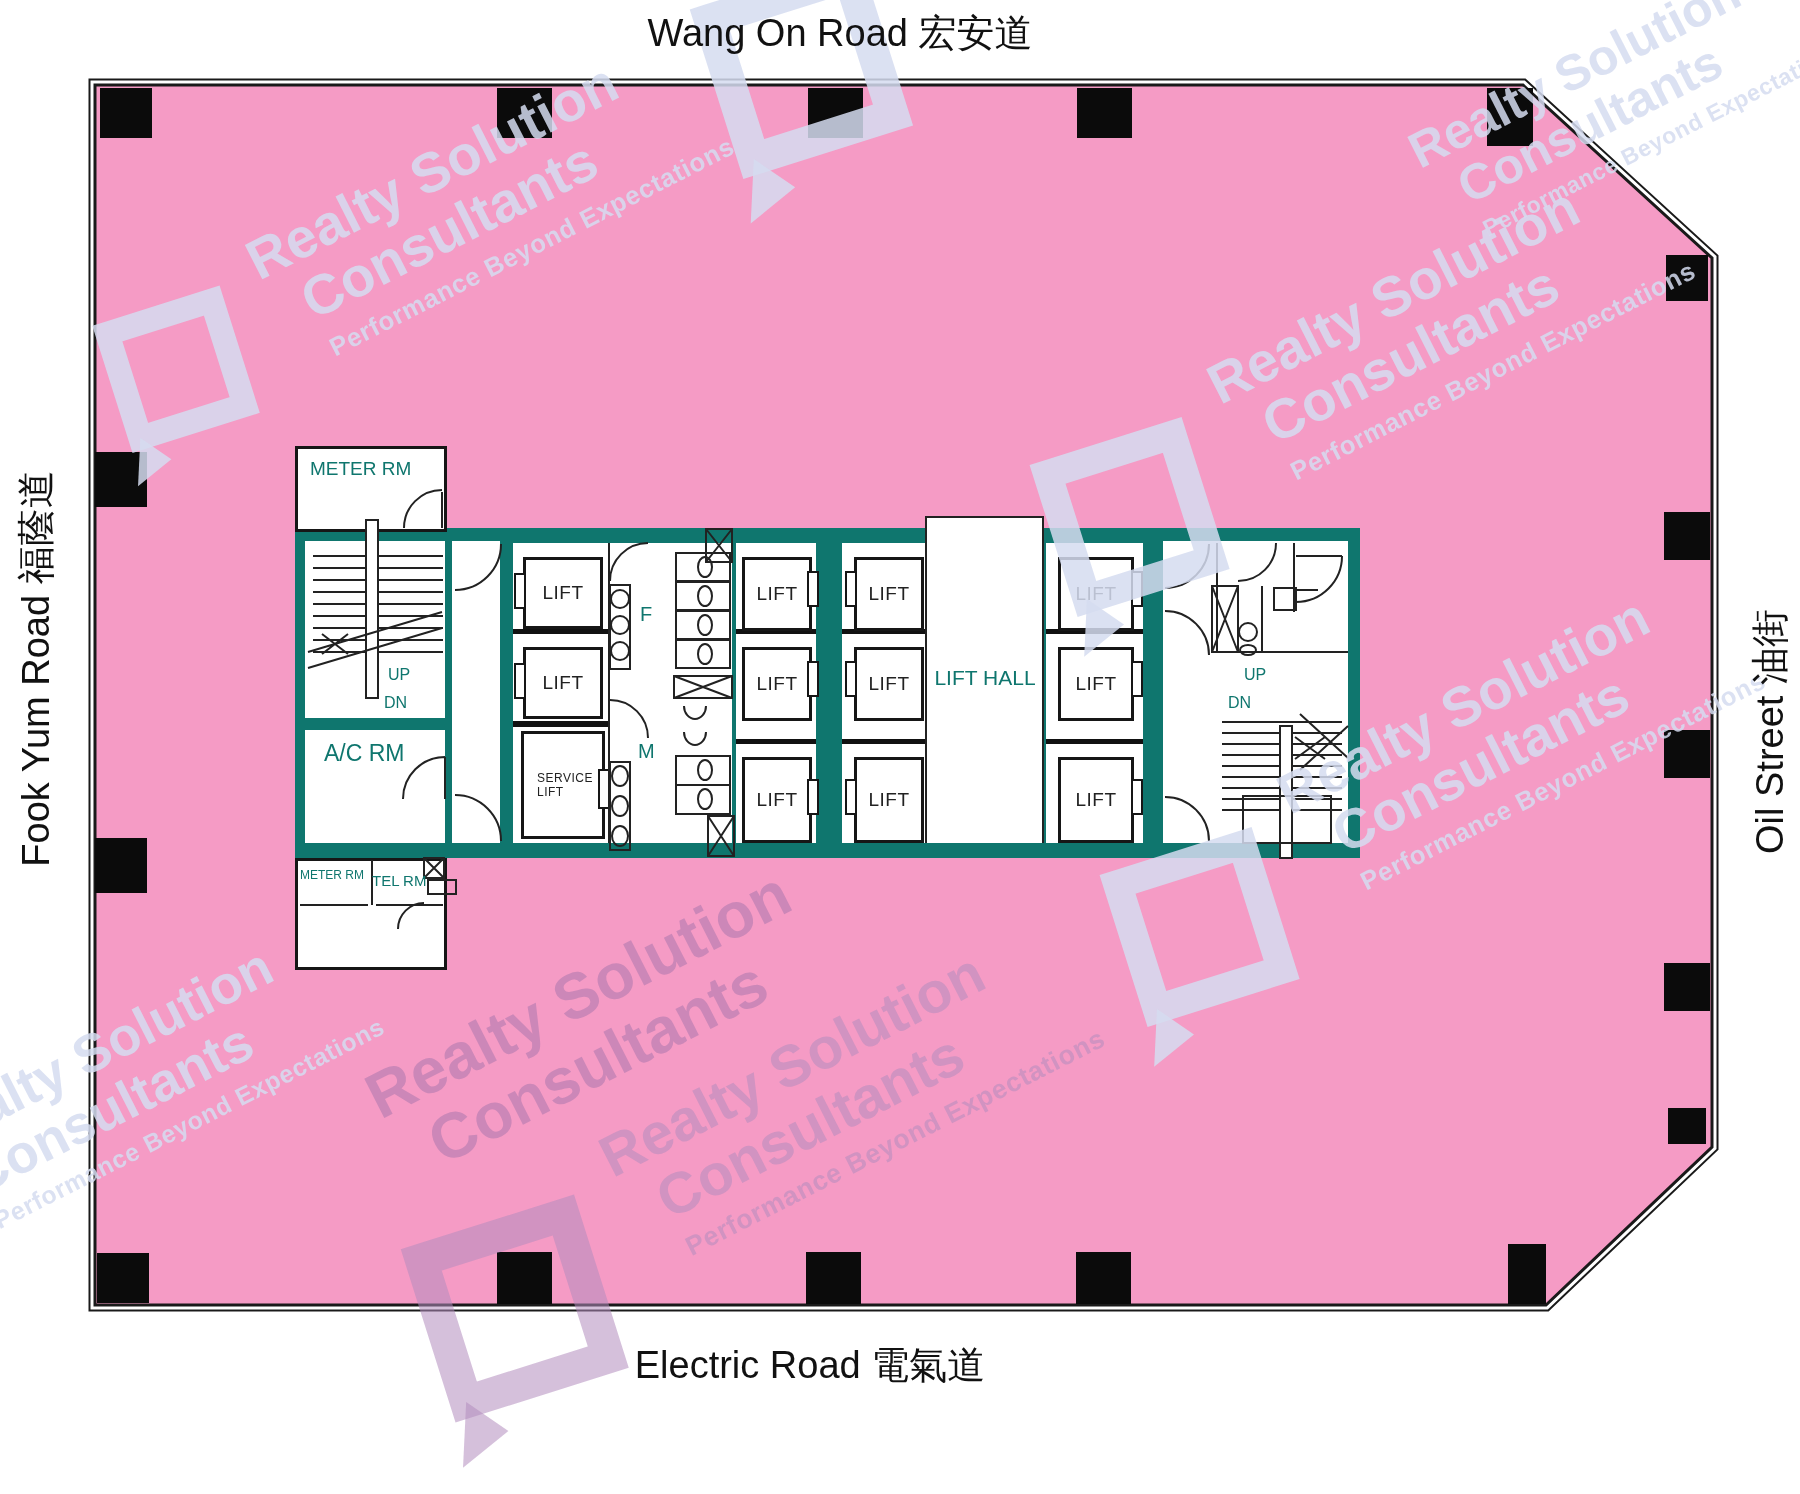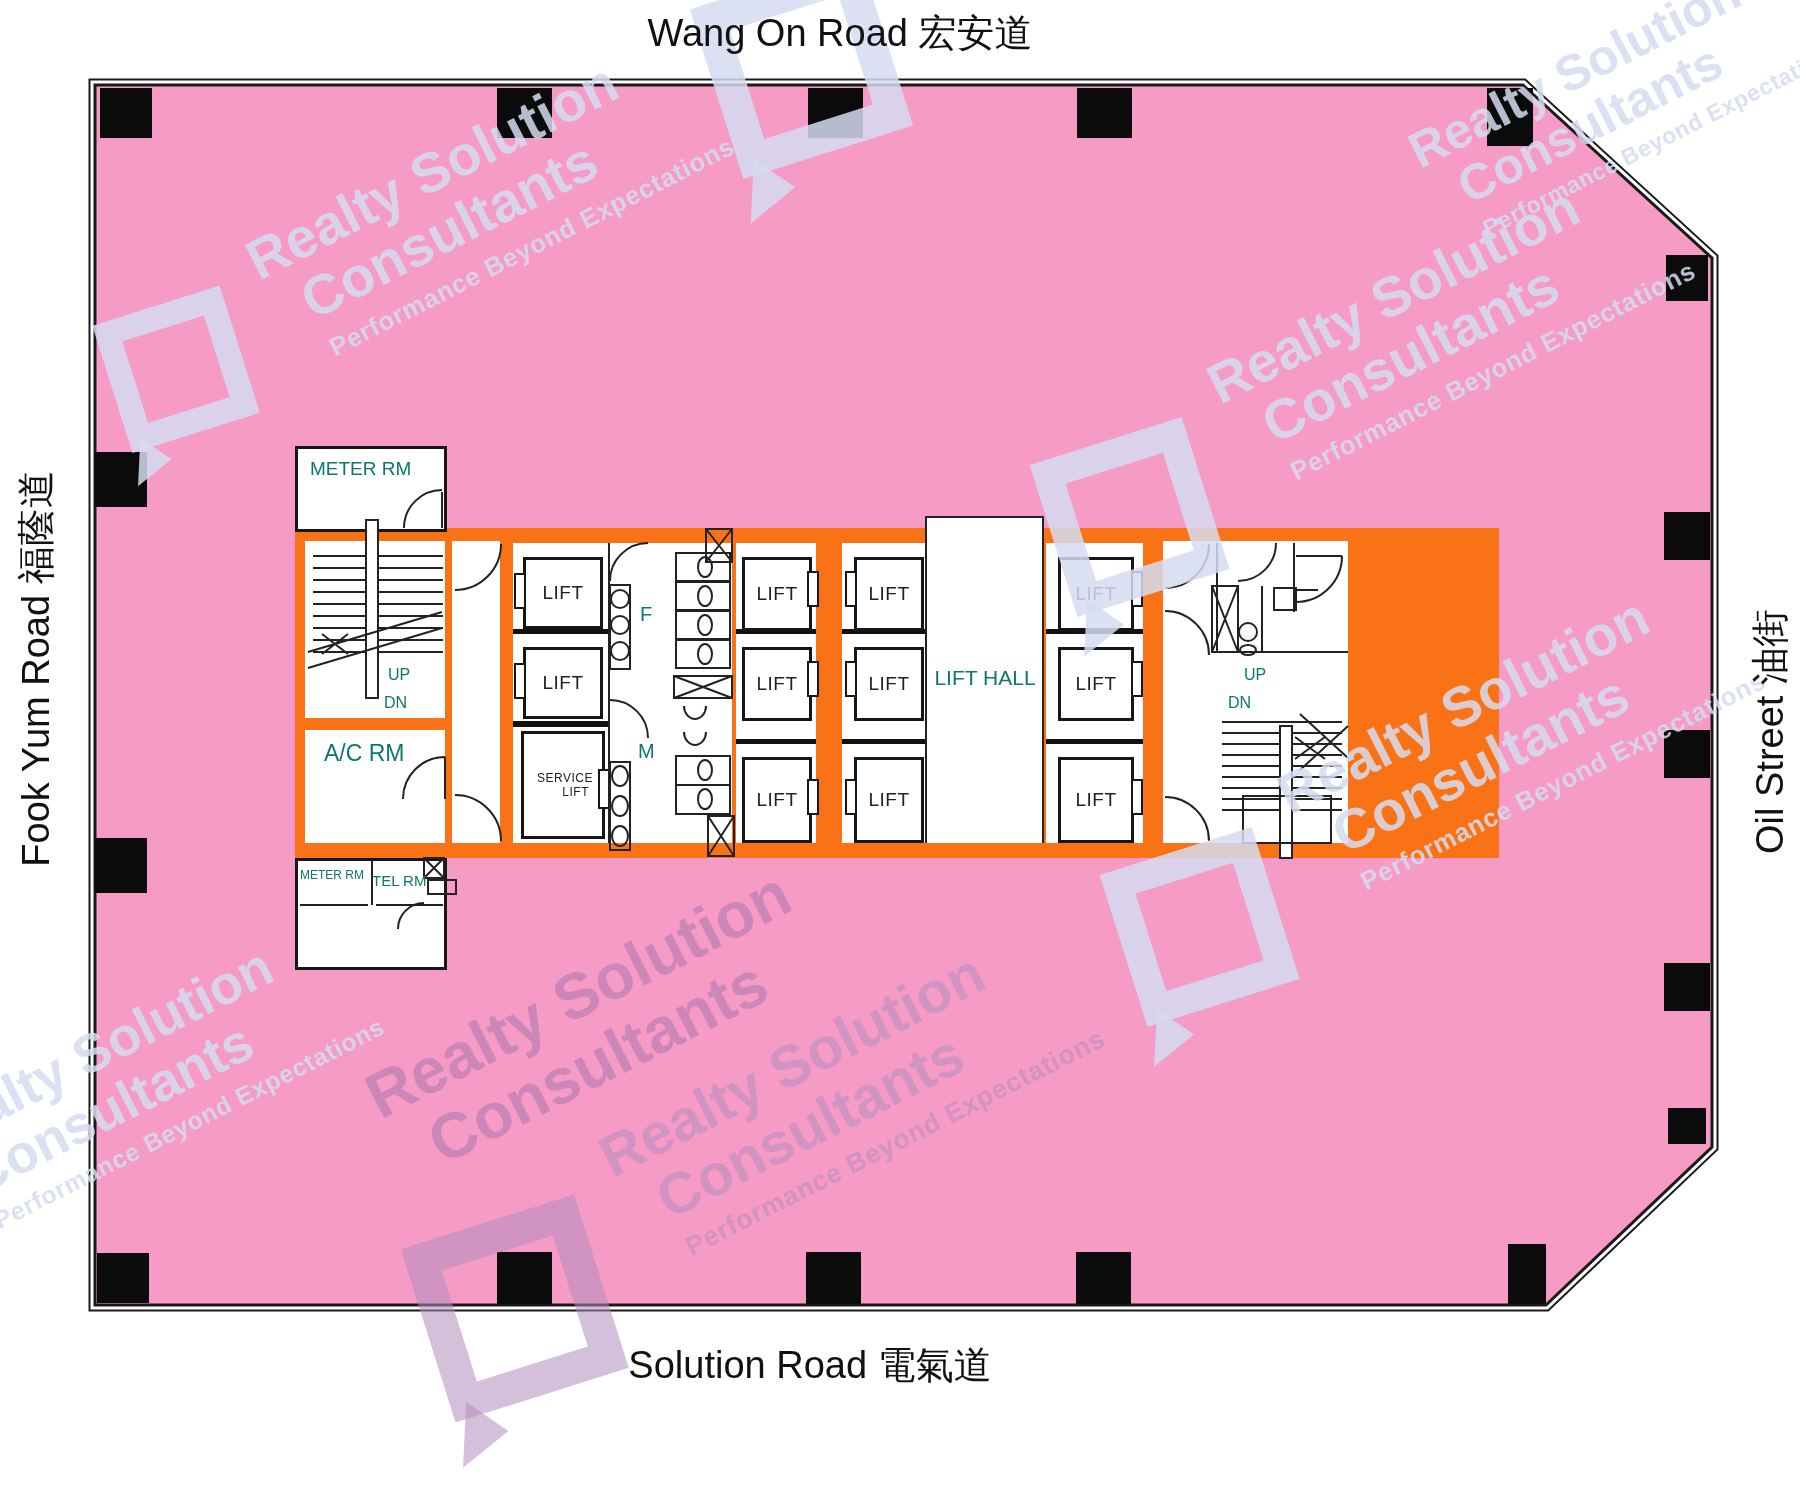--- a/index.html
+++ b/index.html
@@ -4,21 +4,21 @@
 <style>
   html,body{margin:0;padding:0;background:#fff;}
   #plan-root{
     position:relative;width:1800px;height:1494px;overflow:hidden;
     font-family:"Liberation Sans","DejaVu Sans",sans-serif;
     background:#fff;
   }
   svg{display:block}
   .abs{position:absolute}
   
-  #core-band{position:absolute;left:295px;top:528px;width:1204px;height:330px;background:#f97316;z-index:2}
+  #core-band{position:absolute;left:295px;top:528px;width:1065px;height:330px;background:#0f766e;z-index:2}
   .room{position:absolute;background:#fff}
   
   .liftbox{position:absolute;border:3px solid #161616;background:#fff;display:flex;align-items:center;justify-content:center;
            font-size:19px;color:#222;letter-spacing:.5px}
   .jamb{position:absolute;border:2px solid #161616;background:#fff;width:8px;height:32px}
   .sep{position:absolute;background:#111;left:0}
   
   .lbl{position:absolute;color:#0f766e;z-index:4;white-space:nowrap}
   
   .wm{position:absolute;display:flex;gap:24px;align-items:flex-start;transform:rotate(-27deg);
@@ -71,21 +71,21 @@
 
     <div class="room" style="left:218px;top:15px;width:95px;height:300px">
       <div class="sep" style="top:86px;width:95px;height:5px"></div>
       <div class="sep" style="top:178px;width:95px;height:6px"></div>
       <div class="liftbox" style="left:10px;top:14px;width:74px;height:66px">
           <span>LIFT</span>
         </div>
       <div class="liftbox" style="left:10px;top:104px;width:74px;height:66px">
           <span>LIFT</span>
         </div>
-      <div class="liftbox" style="left:8px;top:188px;width:78px;height:102px;font-size:12px;text-align:right;white-space:normal;line-height:1.2">
+      <div class="liftbox" style="left:8px;top:188px;width:78px;height:102px;font-size:12px;text-align:left;white-space:normal;line-height:1.2">
           <span style="display:block;width:52px">SERVICE LIFT</span>
         </div>
       <div class="jamb" style="left:1px;top:30px"></div>
       <div class="jamb" style="left:1px;top:120px"></div>
       <div class="jamb" style="left:85px;top:226px;height:36px"></div>
     </div>
 
     <div class="room" style="left:313px;top:15px;width:124px;height:300px;border-left:2px solid #222;box-sizing:border-box"></div>
 
     <div class="room" style="left:441px;top:15px;width:80px;height:300px">
@@ -309,17 +309,17 @@
 
   <div class="wm wm-light" style="left:1400px;top:130px;font-size:50px">
     <div>
         <div>Realty Solution</div>
          <div class="l2">Consultants</div>
          <div class="wm-t2">Performance Beyond Expectations</div>
       </div>
   </div>
 
   <div class="road" style="left:540px;top:8px;width:600px">Wang On Road  宏安道</div>
-  <div class="road" style="left:510px;top:1340px;width:600px">Solution Road  電氣道</div>
+  <div class="road" style="left:510px;top:1340px;width:600px">Electric Road  電氣道</div>
   <div class="road road-v" style="left:-224px;top:643px;width:520px">Fook Yum Road  福蔭道</div>
   <div class="road road-v" style="left:1530px;top:706px;width:480px">Oil Street  油街</div>
 
 </div>
 
 </body></html>

